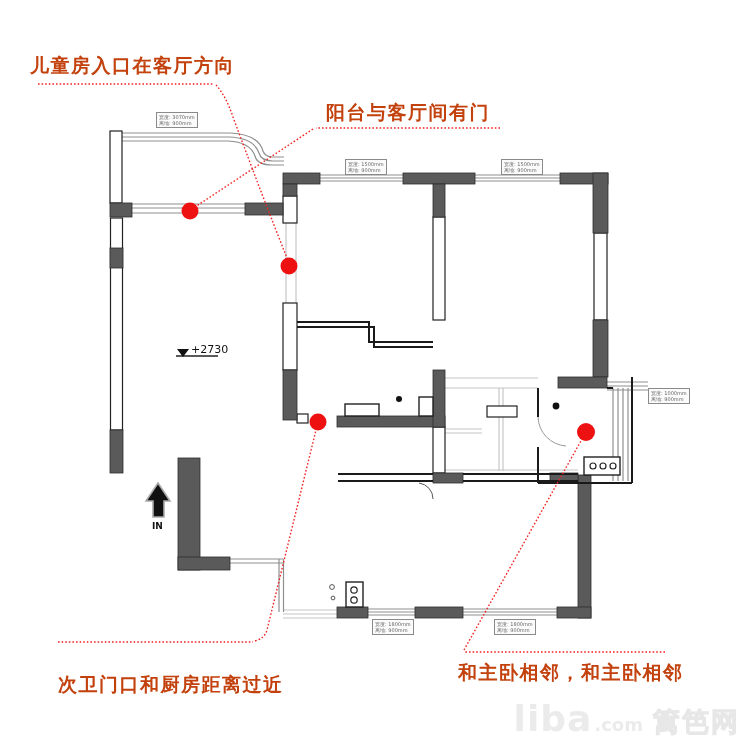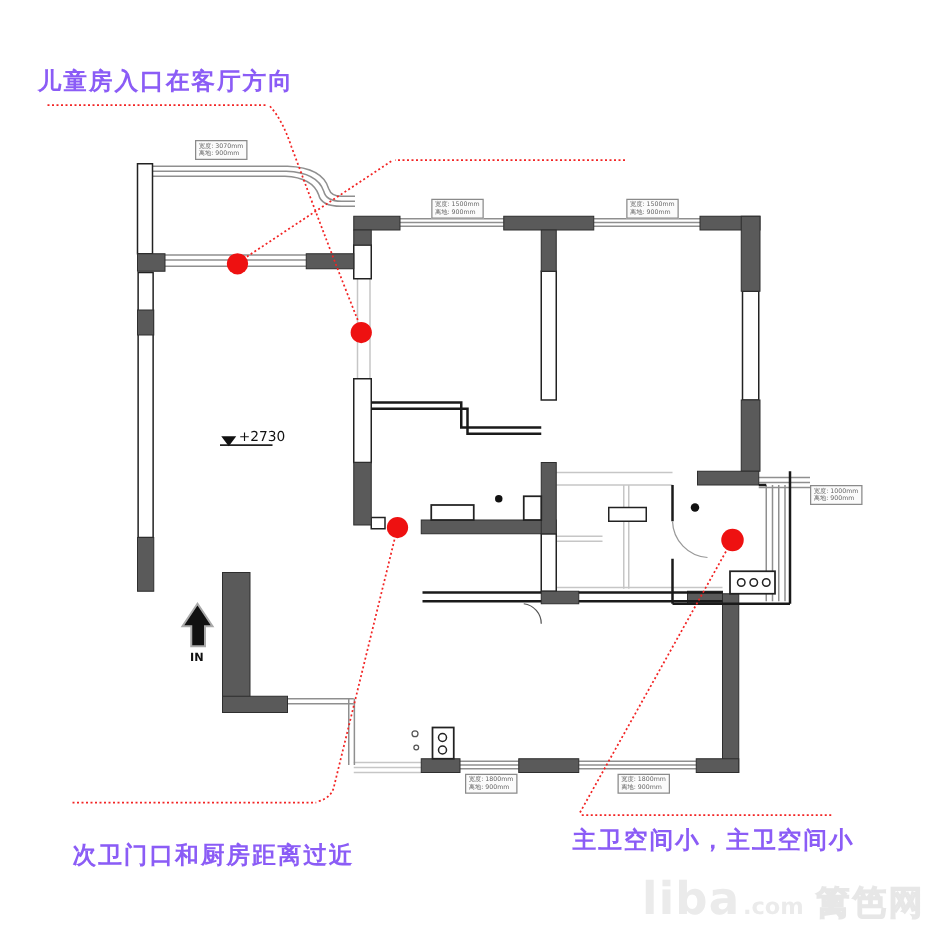--- a/index.html
+++ b/index.html
@@ -1,19 +1,19 @@
 <!DOCTYPE html>
 <html><head>
 <meta charset="utf-8">
 <style>
   html,body{margin:0;padding:0;background:#fff;}
   #canvas{position:relative;width:750px;height:750px;background:#fff;overflow:hidden;
           font-family:"DejaVu Sans","Liberation Sans",sans-serif;}
   #planSvg{position:absolute;left:0;top:0;}
-  .anno{position:absolute;color:#8b5cf6;font-size:19px;font-weight:600;
+  .anno{position:absolute;color:#c2410c;font-size:19px;font-weight:600;
         letter-spacing:1.5px;white-space:nowrap;line-height:1.2;text-align:center;}
   .dimlabel{position:absolute;border:1px solid #8a8a8a;background:#fbfbfb;
             color:#666;font-size:5px;line-height:6px;padding:1px 2px;
             white-space:nowrap;overflow:hidden;}
   .dimlabel span{display:block;transform-origin:0 0;}
   .wm{position:absolute;right:10px;bottom:10px;display:flex;align-items:baseline;
       color:#ebebeb;font-weight:bold;user-select:none;}
   .wm .b{font-size:36px;letter-spacing:1px;}
   .wm .s{font-size:18px;margin-left:2px;}
   .wm .c{font-size:27px;margin-left:10px;letter-spacing:2px;color:#efefef;text-align:center;
@@ -181,22 +181,23 @@
 
   <g fill="#ee1111">
     <circle cx="190" cy="211" r="8.5"></circle>
     <circle cx="289" cy="266" r="8.5"></circle>
     <circle cx="318" cy="422" r="8.5"></circle>
     <circle cx="586" cy="432" r="9"></circle>
   </g>
 </svg>
 
 <div class="anno" style="left:30px;top:54px;">儿童房入口在客厅方向</div>
+<div class="anno" style="left:326px;top:101px;">阳台与客厅间有门</div>
 <div class="anno" style="left:58px;top:649px;margin-top:24px;">次卫门口和厨房距离过近</div>
-<div class="anno" style="left:458px;top:661px;">主卫空间小，主卫空间小</div>
+<div class="anno" style="left:458px;top:661px;">和主卧相邻，和主卧相邻</div>
 
 <div class="dimlabel" style="left:156px;top:112px;">
   <span>宽度: 3070mm</span>
   <span>离地: 900mm</span>
 </div>
 <div class="dimlabel" style="left:345px;top:159px;">
   <span>宽度: 1500mm</span>
   <span>离地: 900mm</span>
 </div>
 <div class="dimlabel" style="left:501px;top:159px;">

